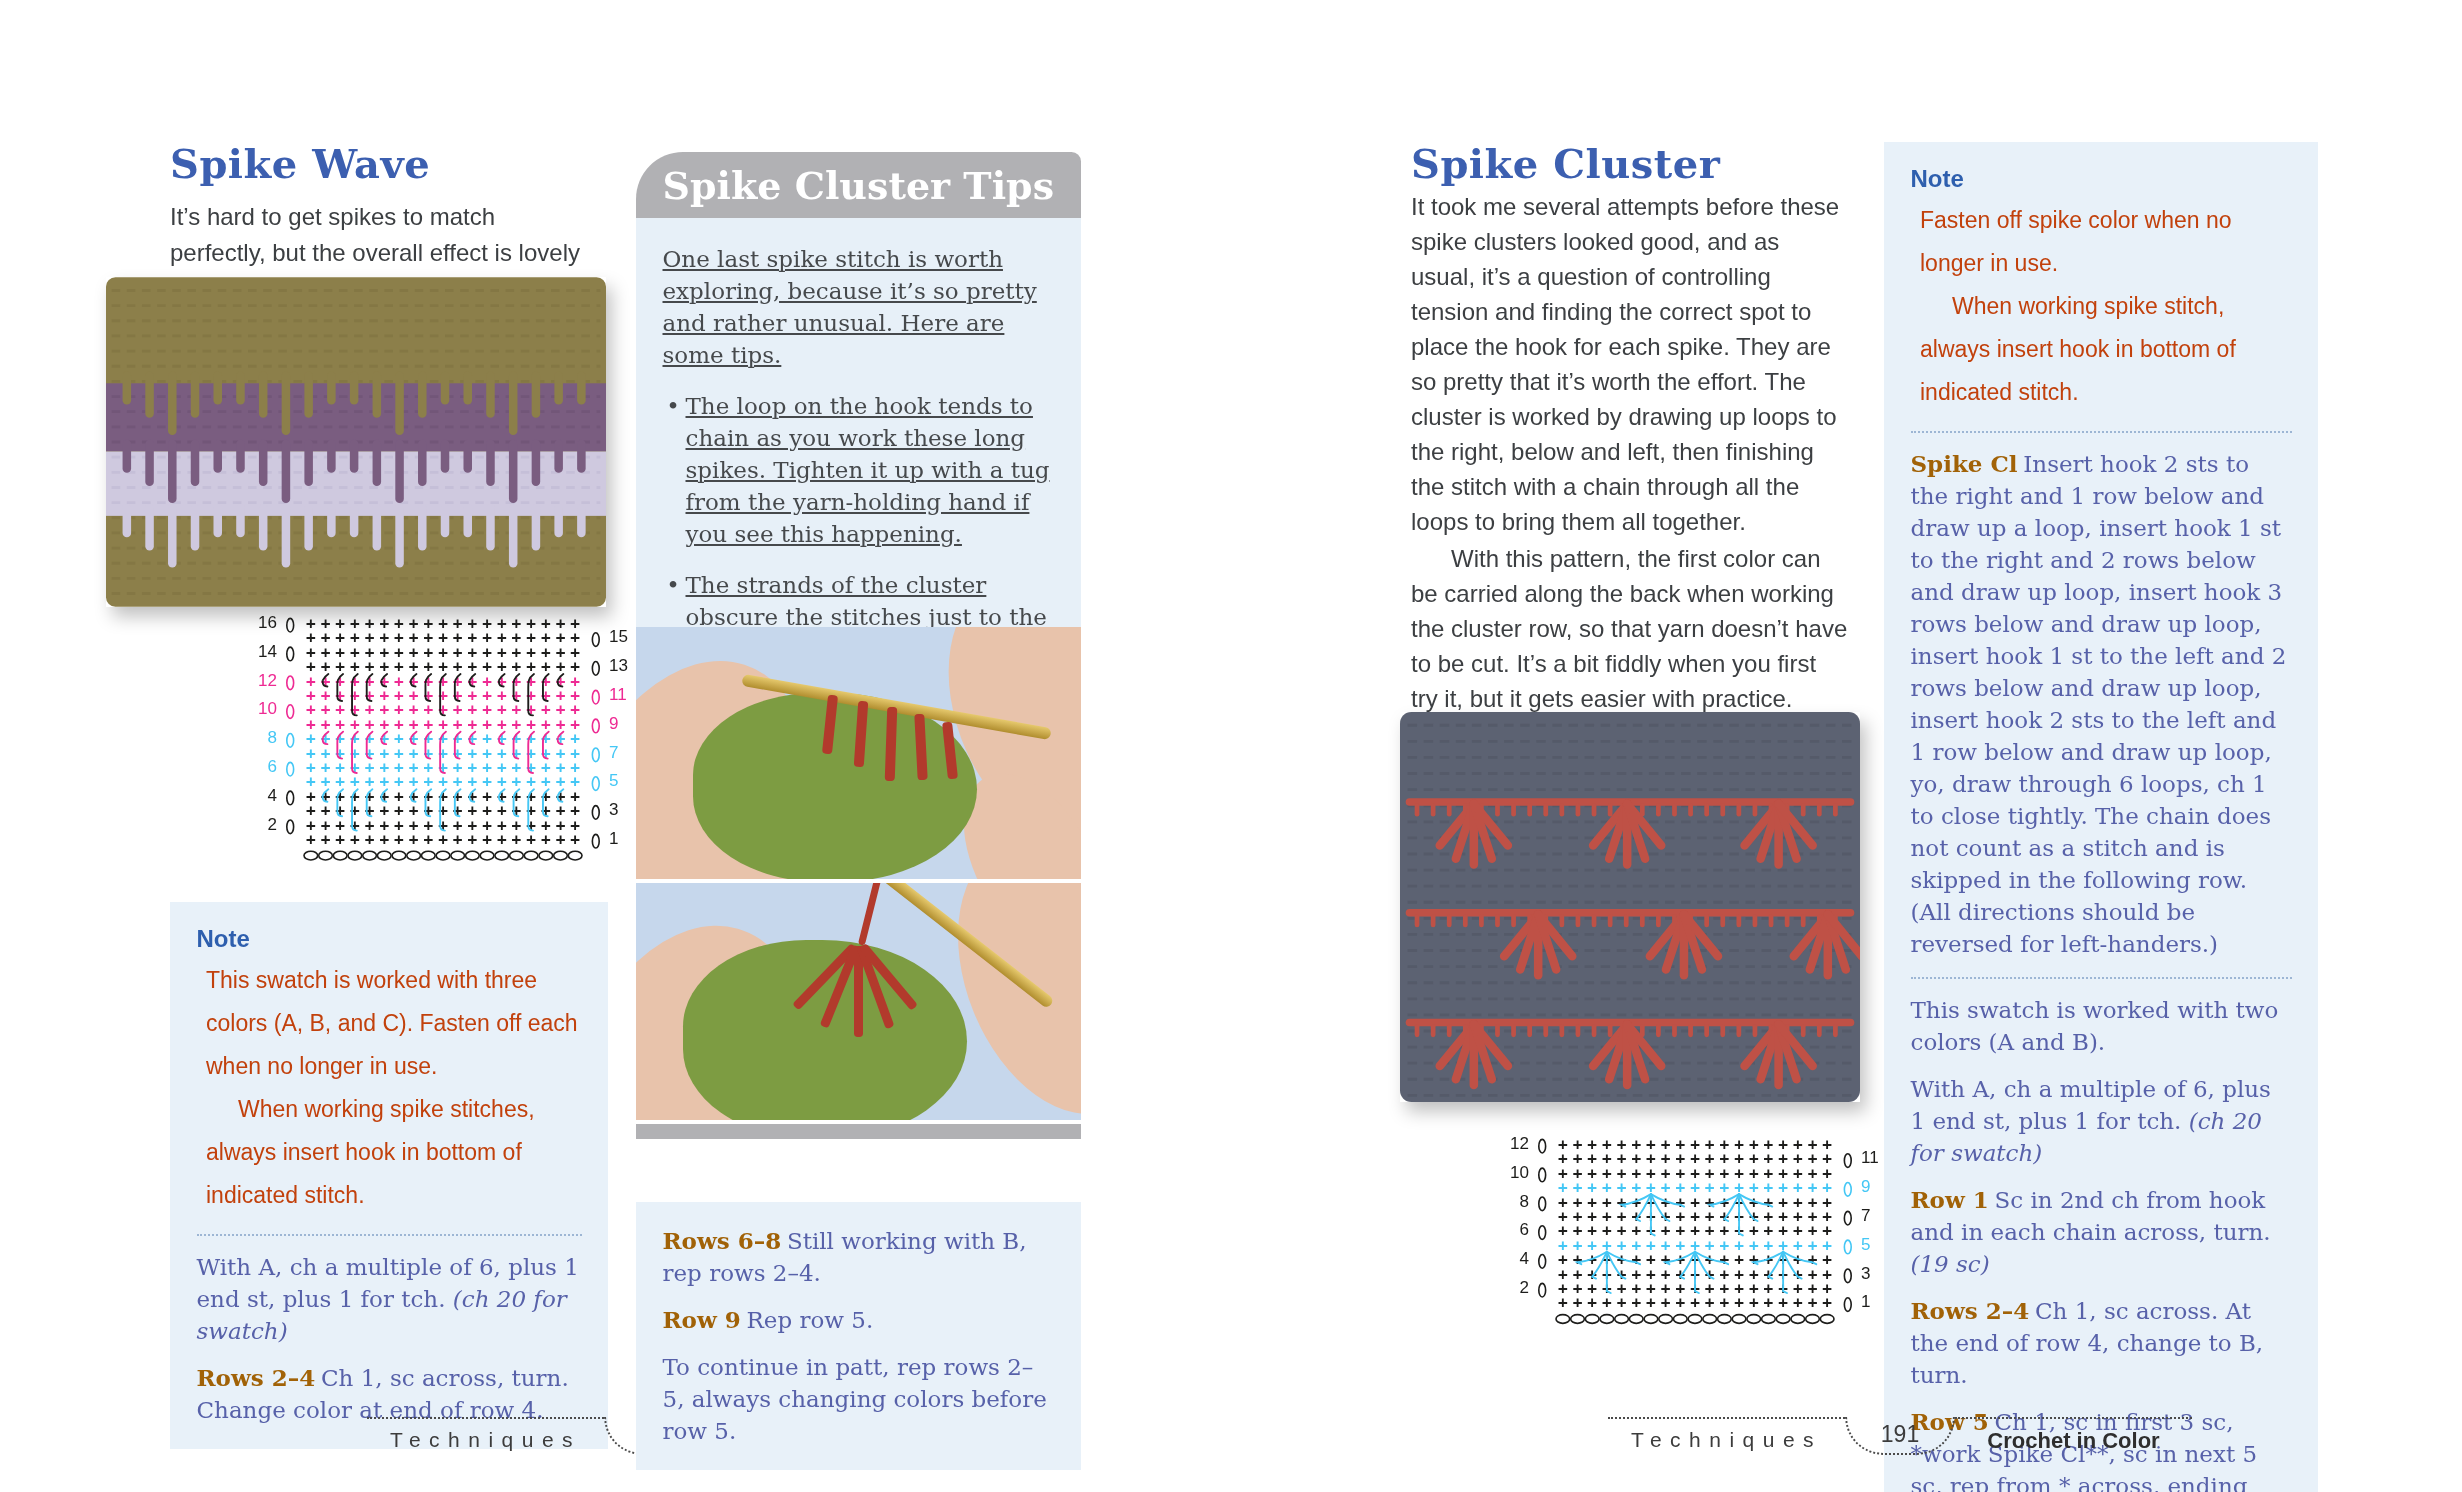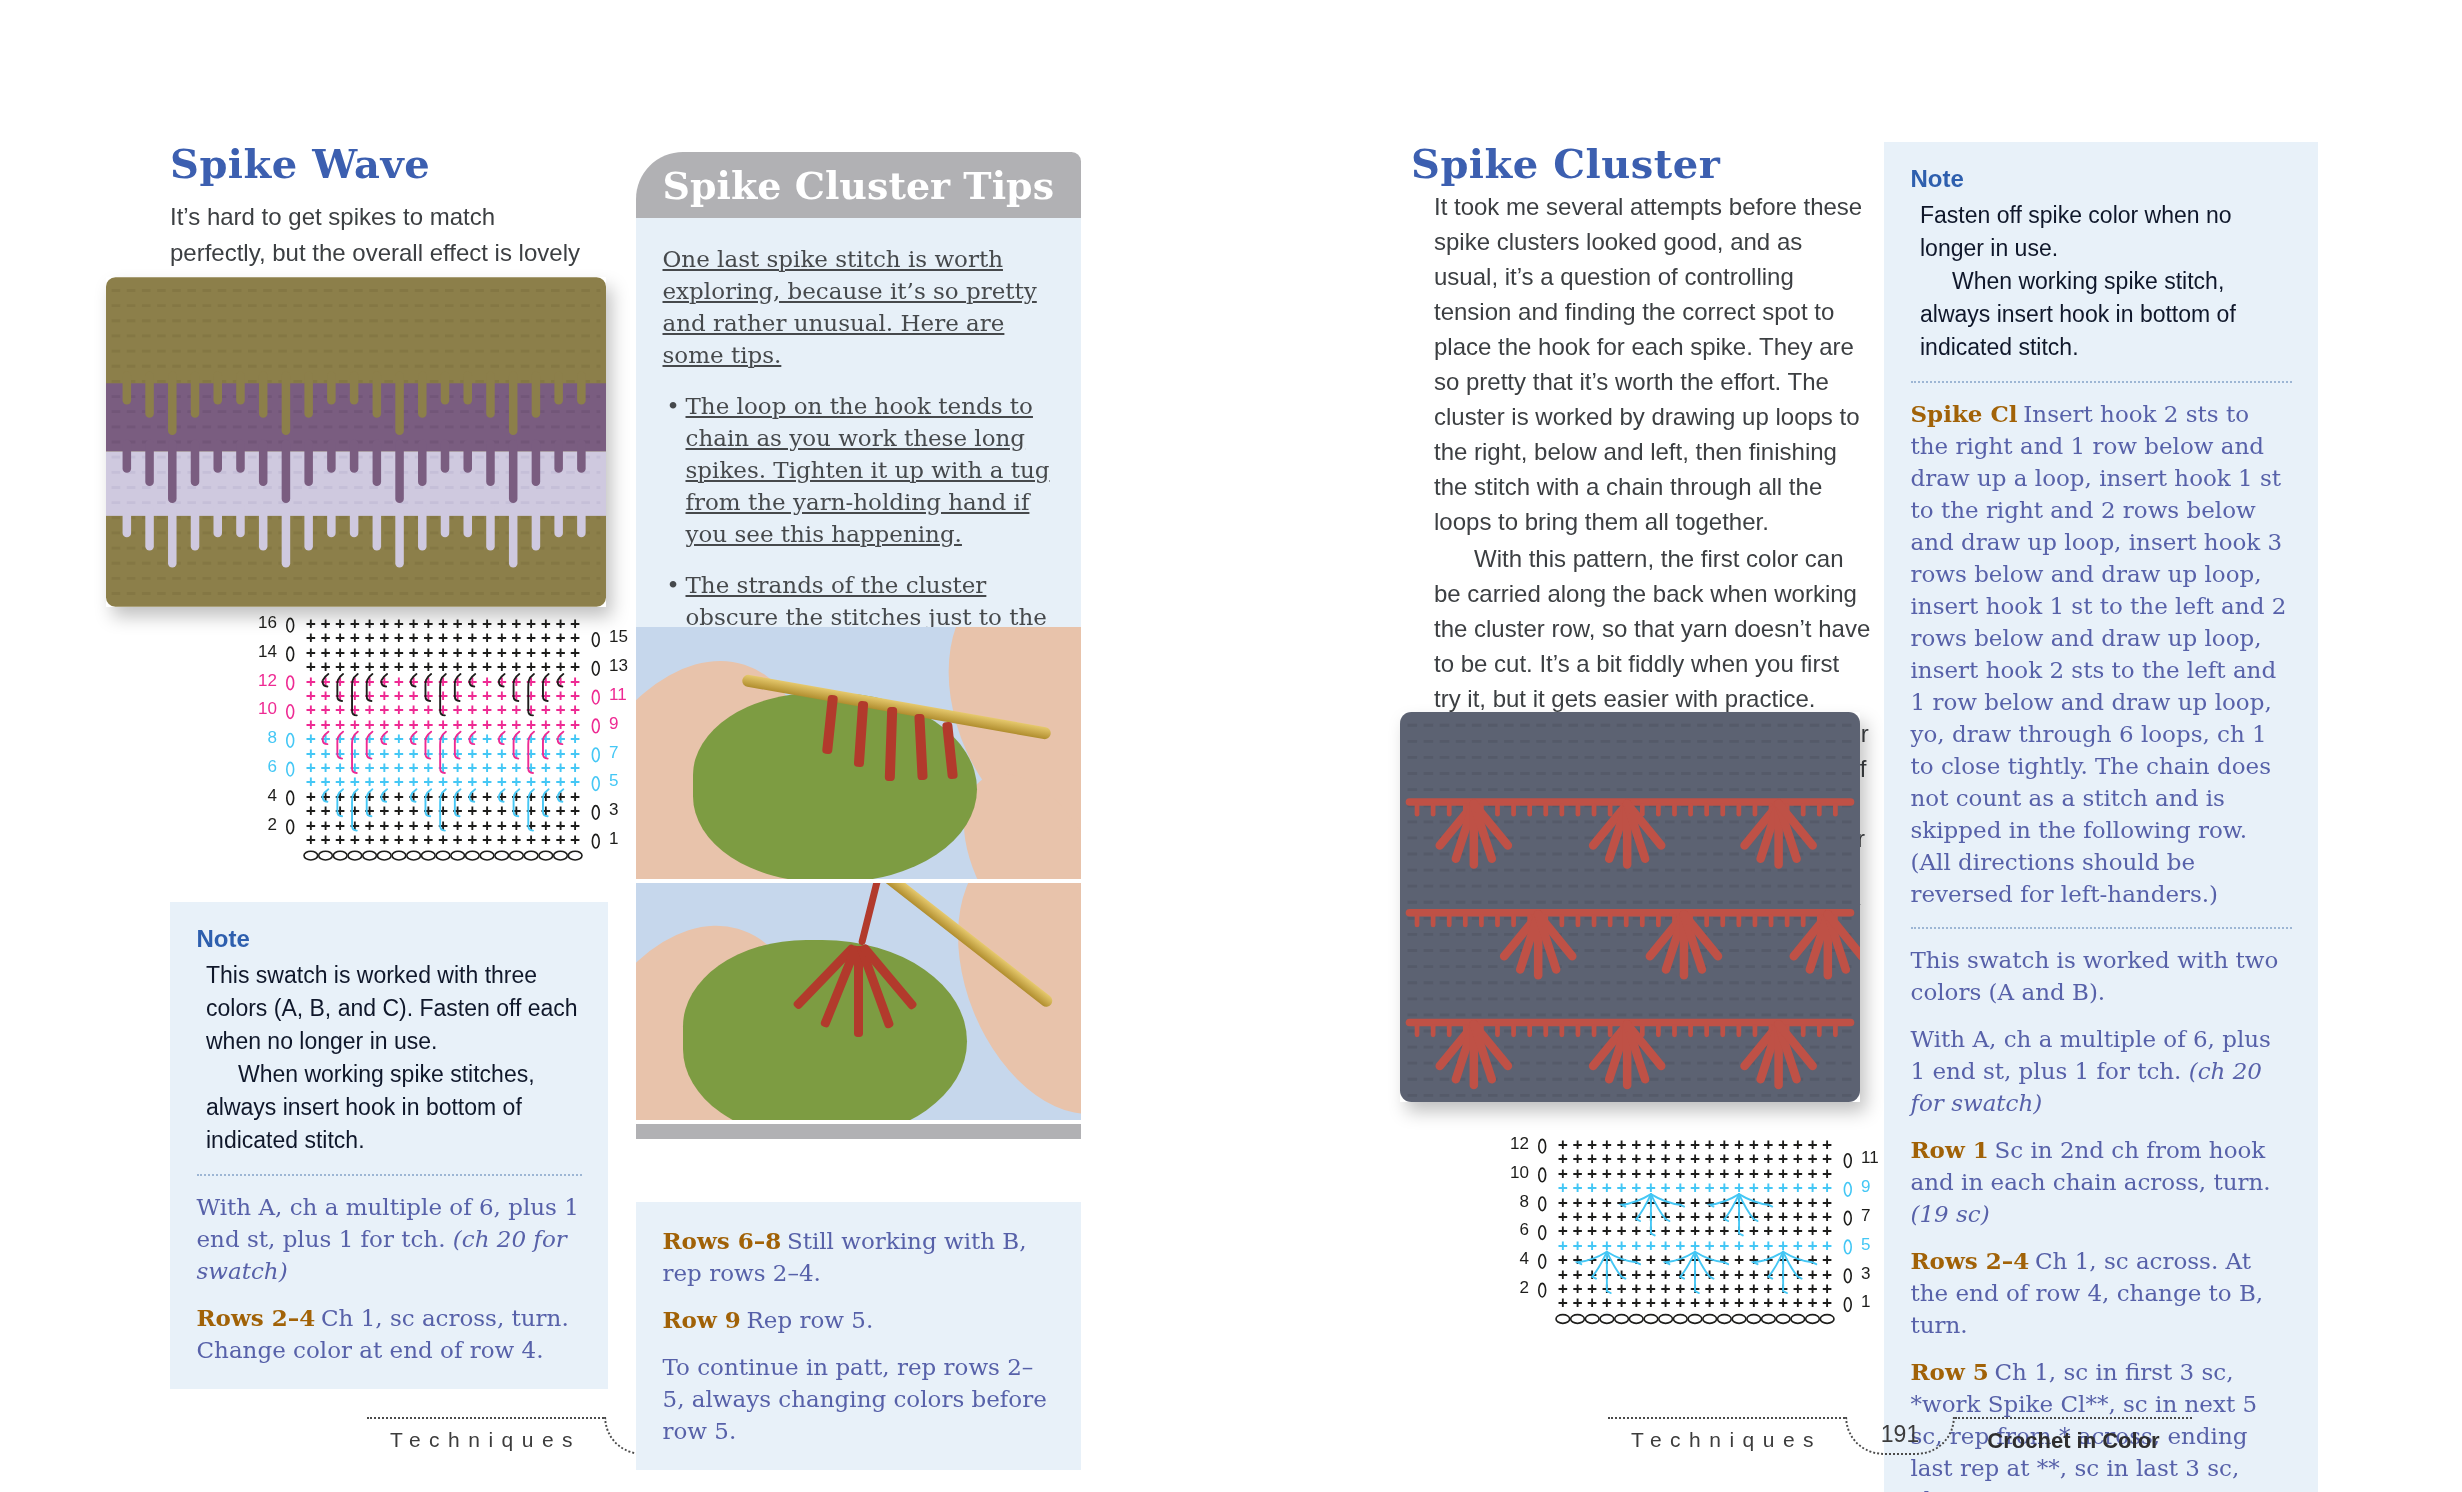--- a/index.html
+++ b/index.html
@@ -6,21 +6,21 @@
   body{width:2462px;height:1493px;position:relative;background:#ffffff;overflow:hidden;
        font-family:"Liberation Sans",sans-serif;color:#3d4145;}
   .abs{position:absolute;}
   h1.sec{font-family:"DejaVu Serif",serif;font-weight:600;font-size:40px;margin:0;color:#3c5fb0;letter-spacing:0.5px;}
   .intro{font-size:24px;line-height:36px;color:#3c3f42;}
   .para{font-size:24px;line-height:35px;color:#3c3f42;margin:0 0 1.9px 0;}
   .indent{text-indent:40px;}
   
   .bluebox{background:#e8f1f9;padding:23px 26.5px;box-sizing:border-box;}
   .notelabel{color:#2e5fae;font-weight:bold;font-size:24px;margin:0 0 5.7px 0;}
-  .noteline{font-size:23px;line-height:33px;color:#0f172a;margin:0 0 0 9.5px;}
+  .noteline{font-size:23px;line-height:43px;color:#c2410c;margin:0 0 0 9.5px;}
   .divider{border-top:2.8px dotted #9db6d4;margin:17px 0 15px 0;height:0;}
   .instr{font-family:"DejaVu Serif",serif;font-size:23px;line-height:32px;color:#5761a9;margin:0 0 15px 0;}
   .instr:last-child{margin-bottom:0;}
   .instr .lbl{color:#a16207;font-weight:bold;margin-right:5.7px;}
   .instr i{font-style:italic;}
   
   .tipshead{background:#b1b1b4;border-radius:47px 9.5px 0 0;color:#ffffff;
             font-family:"DejaVu Serif",serif;font-weight:bold;font-size:38px;
             display:flex;align-items:center;padding-left:26.5px;box-sizing:border-box;}
   .tipsbody{background:#e7f0f8;padding:24.6px 26.5px;box-sizing:border-box;
@@ -620,21 +620,21 @@
         <p class="instr"><b class="lbl">Row 9</b>Rep row 5.</p>
         <p class="instr">To continue in patt, rep rows 2–5, always changing colors before row 5.</p>
       </div>
   </div>
 </div>
 
 <div class="abs" style="left:1231px;top:0;width:1231px;height:1493px;">
 
   <h1 class="sec abs" style="left:180px;top:140px;">Spike Cluster</h1>
 
-  <div class="abs" style="left:180px;top:189px;width:438px;margin-left:23px;">
+  <div class="abs" style="left:180px;top:189px;width:438px;">
     <p class="para">It took me several attempts before these spike clusters looked good, and as usual, it’s a question of controlling tension and finding the correct spot to place the hook for each spike. They are so pretty that it’s worth the effort. The cluster is worked by drawing up loops to the right, below and left, then finishing the stitch with a chain through all the loops to bring them all together.</p>
     <p class="para indent">With this pattern, the first color can be carried along the back when working the cluster row, so that yarn doesn’t have to be cut. It’s a bit fiddly when you first try it, but it gets easier with practice. When starting the cluster row, bring color A up so that it can lie flat along the top of the previous row as you work, and work stitches around this strand of yarn. Color B, used in the cluster row, is cut when not in use, although it’s possible to carry along the side if you prefer.</p>
   </div>
 
   <svg class="abs shadowed" id="swatch-cluster" style="left:169px;top:712px;" width="460" height="390" viewBox="0 0 486 412">
       <rect x="0" y="0" width="486" height="412" rx="12" fill="#5c6272"></rect>
       <line x1="8" y1="14" x2="478" y2="14" stroke="#474c59" stroke-width="3" stroke-opacity="0.35" stroke-dasharray="10 7"></line>
       <line x1="8" y1="31" x2="478" y2="31" stroke="#474c59" stroke-width="3" stroke-opacity="0.35" stroke-dasharray="10 7"></line>
       <line x1="8" y1="48" x2="478" y2="48" stroke="#474c59" stroke-width="3" stroke-opacity="0.35" stroke-dasharray="10 7"></line>
       <line x1="8" y1="65" x2="478" y2="65" stroke="#474c59" stroke-width="3" stroke-opacity="0.35" stroke-dasharray="10 7"></line>

